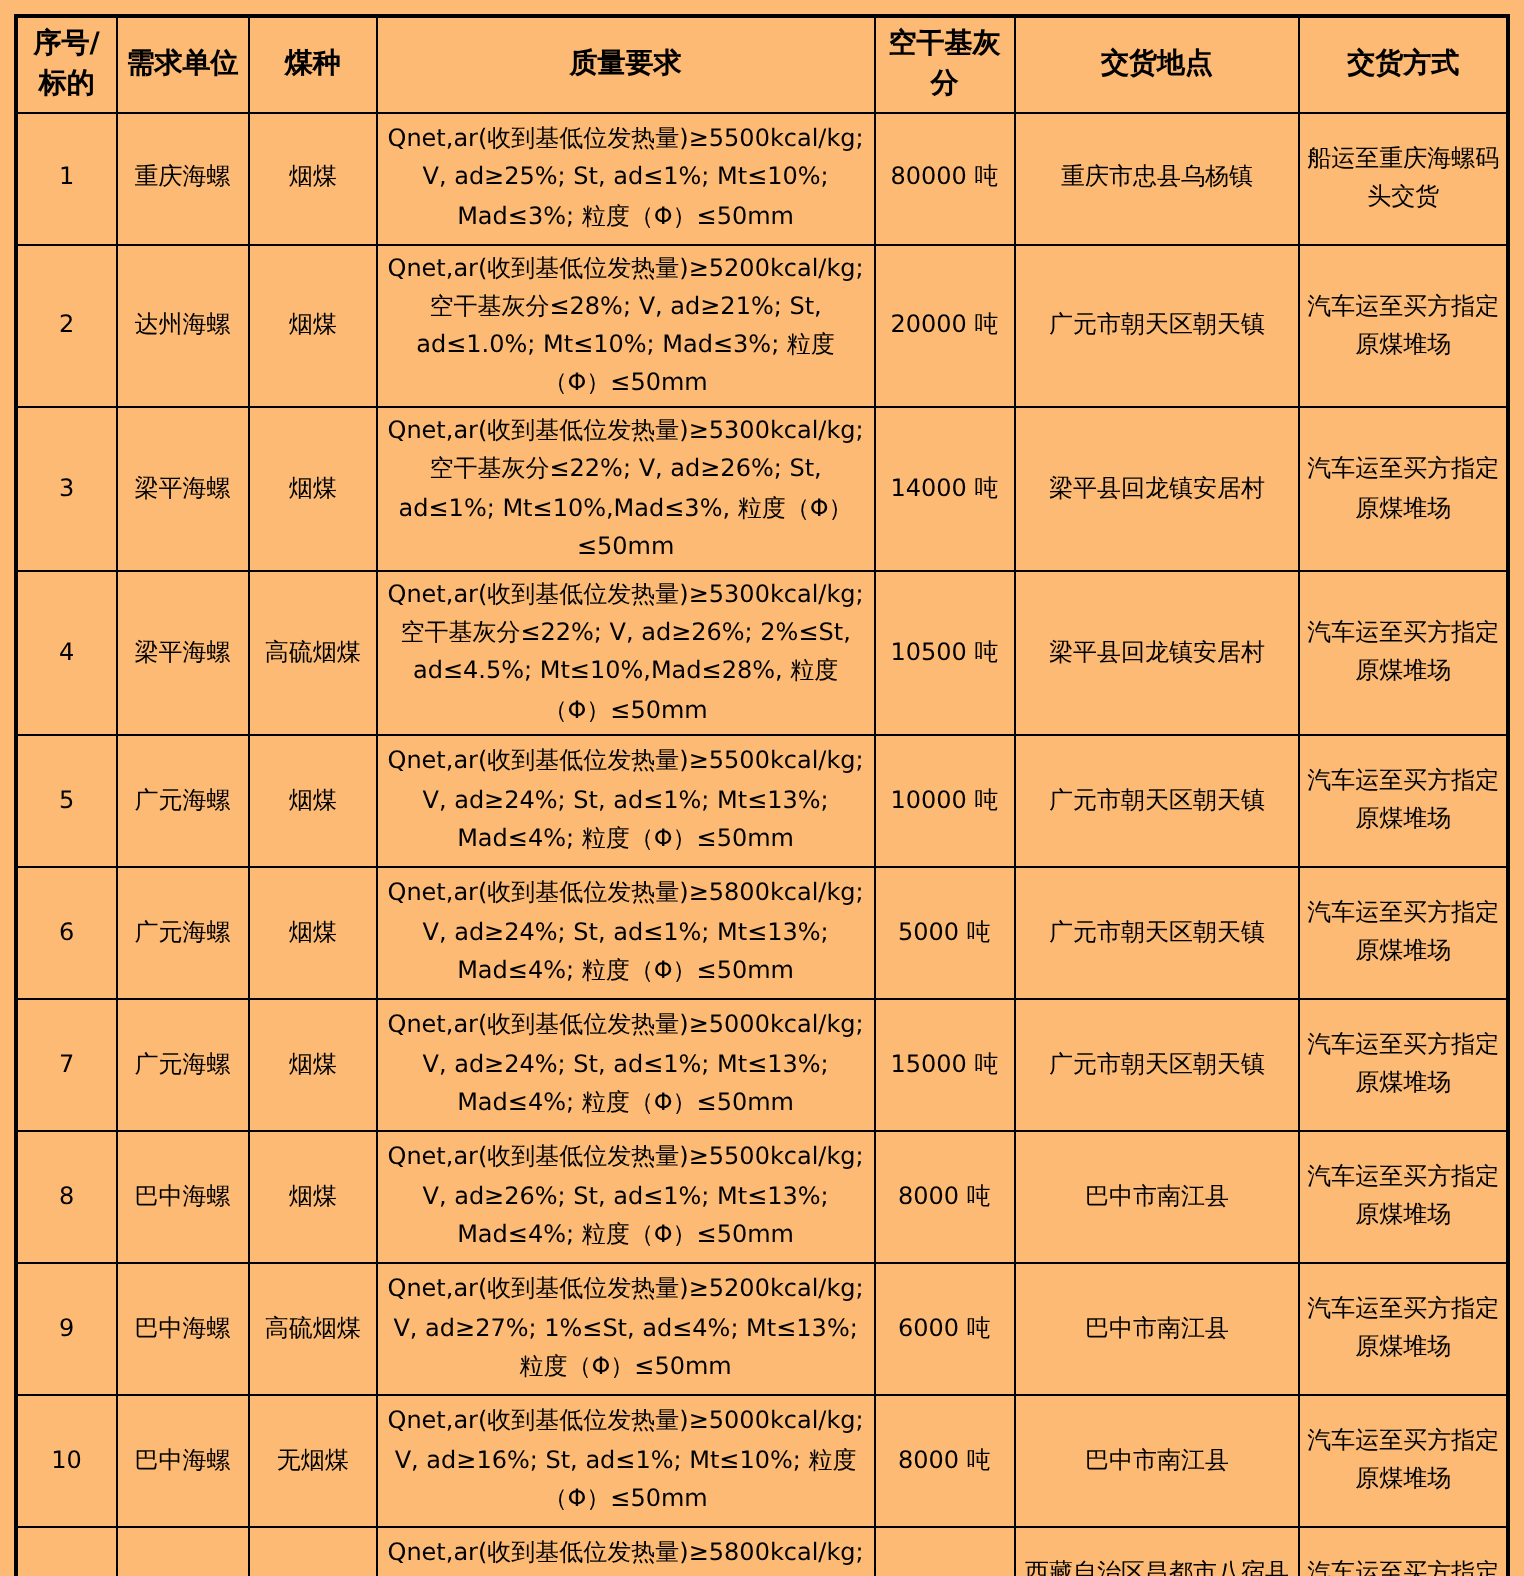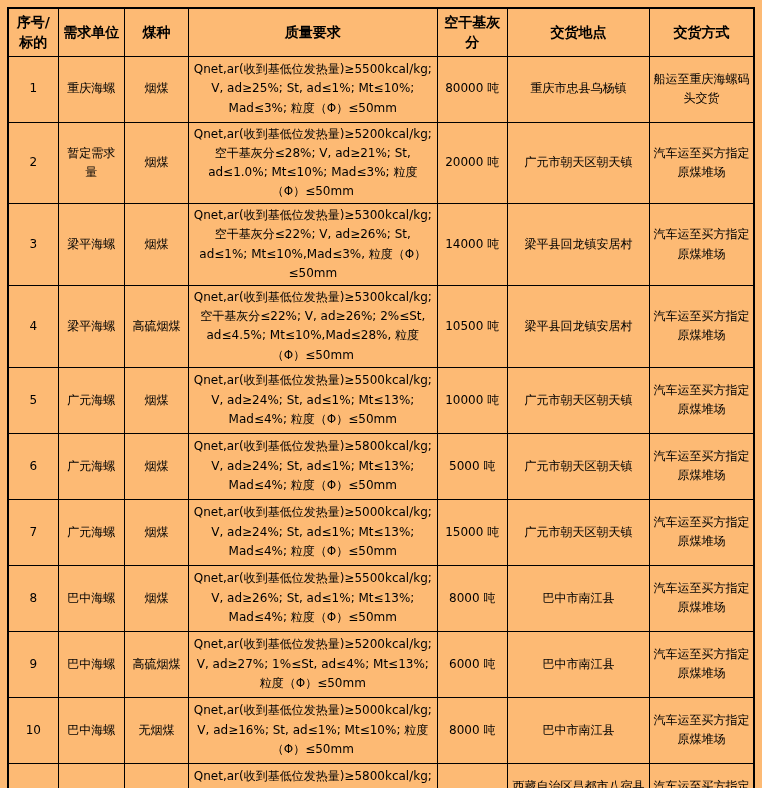--- a/index.html
+++ b/index.html
@@ -87,21 +87,21 @@
     <td class="serial">1</td>
     <td class="unit">重庆海螺</td>
     <td class="coal">烟煤</td>
     <td class="quality">Qnet,ar(收到基低位发热量)≥5500kcal/kg; V, ad≥25%; St, ad≤1%; Mt≤10%; Mad≤3%; 粒度（Φ）≤50mm</td>
     <td class="qty">80000 吨</td>
     <td class="place">重庆市忠县乌杨镇</td>
     <td class="method bold">船运至重庆海螺码头交货</td>
   </tr>
         <tr class="data-row">
     <td class="serial">2</td>
-    <td class="unit">暂定需求量</td>
+    <td class="unit">达州海螺</td>
     <td class="coal">烟煤</td>
     <td class="quality">Qnet,ar(收到基低位发热量)≥5200kcal/kg; 空干基灰分≤28%; V, ad≥21%; St, ad≤1.0%; Mt≤10%; Mad≤3%; 粒度（Φ）≤50mm</td>
     <td class="qty">20000 吨</td>
     <td class="place">广元市朝天区朝天镇</td>
     <td class="method">汽车运至买方指定原煤堆场</td>
   </tr>
         <tr class="data-row">
     <td class="serial">3</td>
     <td class="unit">梁平海螺</td>
     <td class="coal">烟煤</td>

